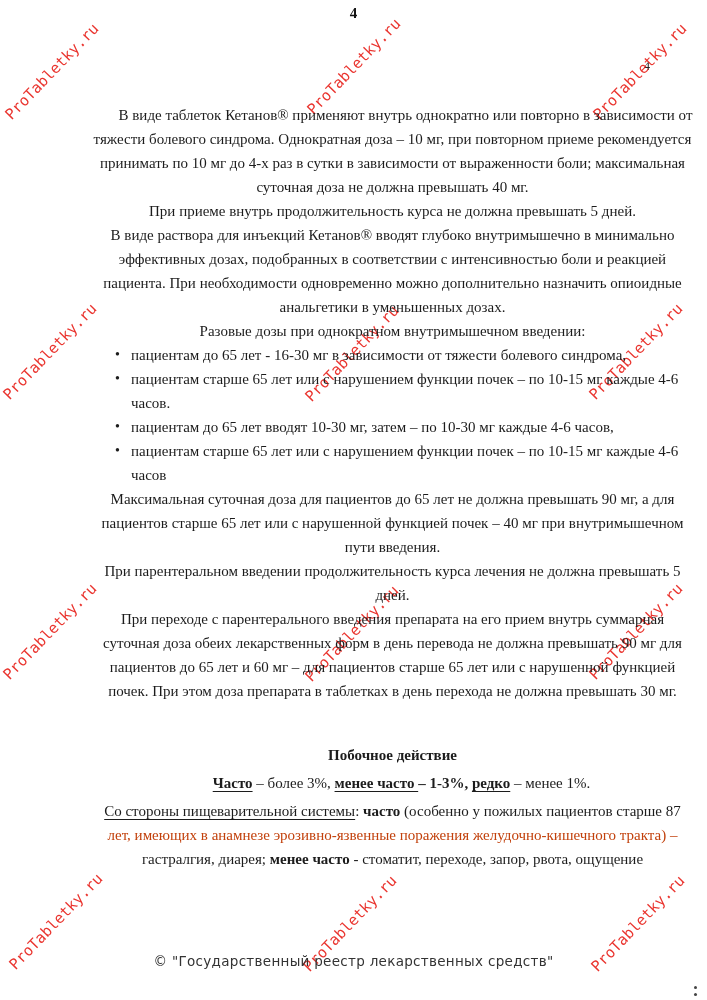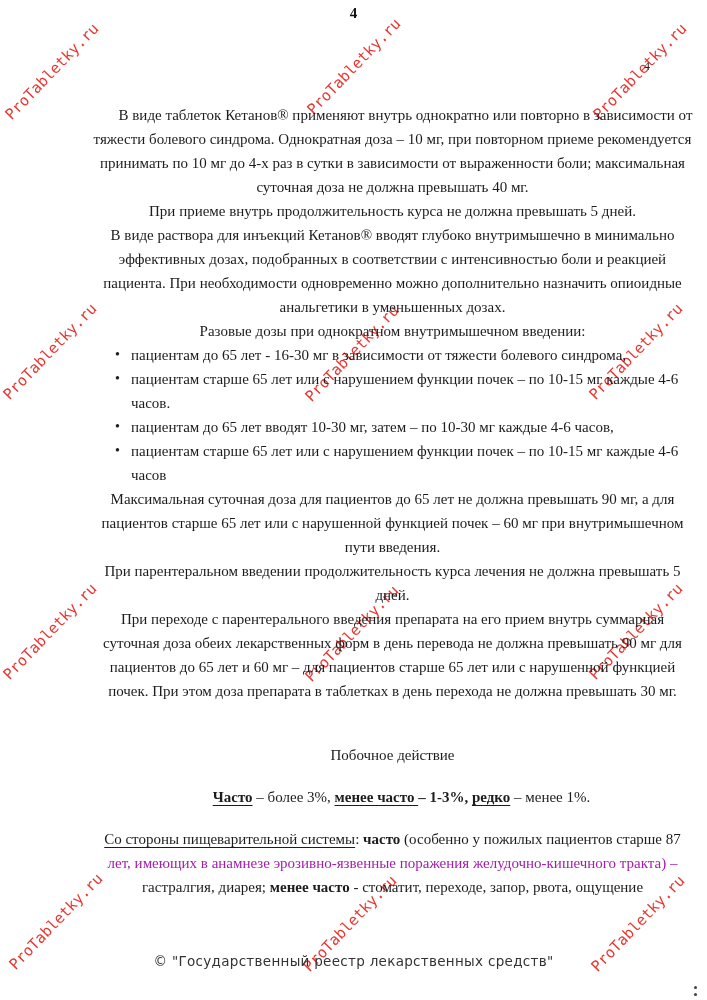--- a/index.html
+++ b/index.html
@@ -37,26 +37,26 @@
   
   .content{
     position:absolute;left:85px;top:103px;width:615px;
     font-size:15px;line-height:24px;z-index:2;
   }
   .para{margin:0;white-space:pre-line;text-align:center;}
   .indent-first{text-indent:26px;}
   .li{display:flex;}
   .li .bullet{flex:none;width:16px;margin-left:30px;font-size:14px;}
   .li .li-text{flex:1;white-space:pre-line;}
-  .section-heading{margin:40px 0 0 0;font-weight:normal;}
-  .freq-line{margin:18px;padding-left:18px;}
+  .section-heading{margin:40px 0 0 0;font-weight:bold;}
+  .freq-line{margin:4px;padding-left:18px;}
   .b{font-weight:bold;}
   .u{text-decoration:underline;text-underline-offset:3px;}
   .i{}
-  .faded{color:#a21caf;}
+  .faded{color:#c2410c;}
   
   .footer{
     position:absolute;top:953px;left:0;right:0;
     text-align:center;
     font-family:"DejaVu Sans", sans-serif;
     font-size:13.5px;color:#333;letter-spacing:.3px;
     z-index:2;
   }
   
   .artifact{
@@ -118,21 +118,21 @@
       <span class="bullet">•</span>
       <span class="li-text">пациентам до 65 лет вводят 10-30 мг, затем – по 10-30 мг каждые 4-6 часов,</span>
     </div>
     <div class="li">
       <span class="bullet">•</span>
       <span class="li-text">пациентам старше 65 лет или с нарушением функции почек – по 10-15 мг каждые 4-6
 часов</span>
     </div>
 
     <p class="para">Максимальная суточная доза для пациентов до 65 лет не должна превышать 90 мг, а для
-пациентов старше 65 лет или с нарушенной функцией почек – 60 мг при внутримышечном
+пациентов старше 65 лет или с нарушенной функцией почек – 40 мг при внутримышечном
 пути введения.</p>
 
     <p class="para">При парентеральном введении продолжительность курса лечения не должна превышать 5
 дней.</p>
 
     <p class="para">При переходе с парентерального введения препарата на его прием внутрь суммарная
 суточная доза обеих лекарственных форм в день перевода не должна превышать 90 мг для
 пациентов до 65 лет и 60 мг – для пациентов старше 65 лет или с нарушенной функцией
 почек. При этом доза препарата в таблетках в день перехода не должна превышать 30 мг.</p>
 

